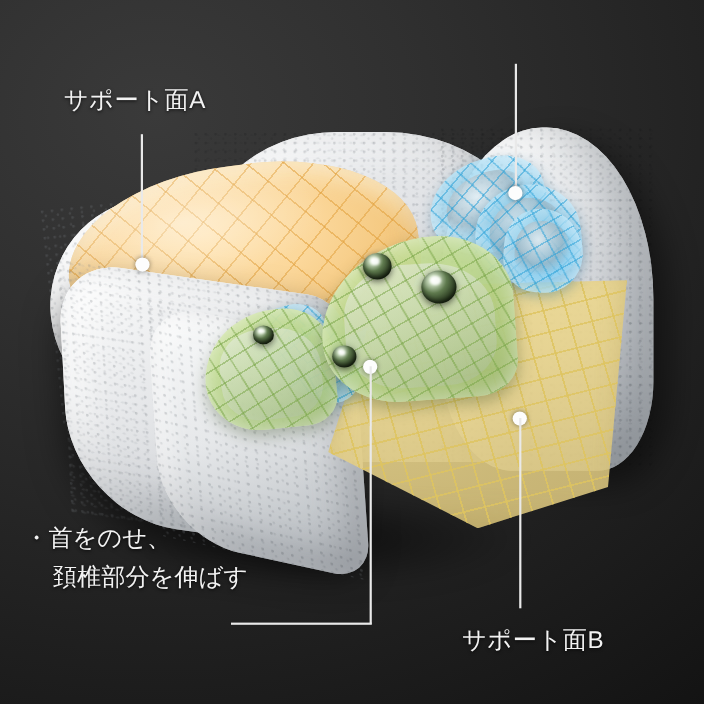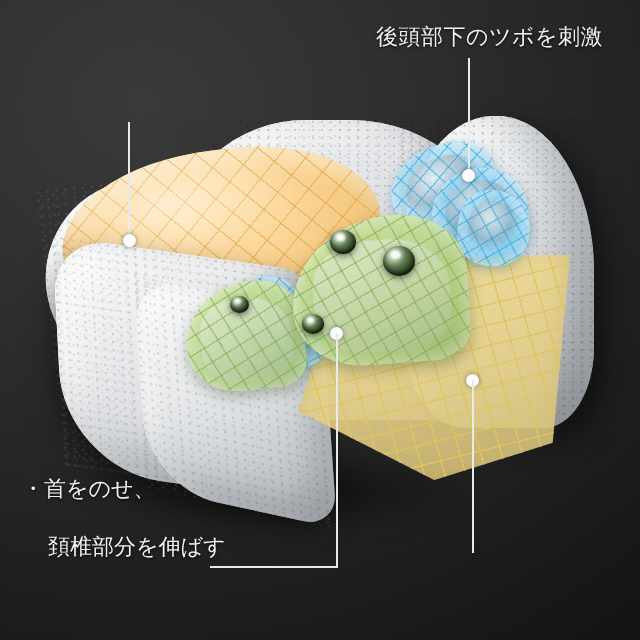--- a/index.html
+++ b/index.html
@@ -217,21 +217,21 @@
   .leader.v { width:2px; }
   .leader.h { height:2px; }
   .dot {
     position:absolute; width:13px; height:13px; border-radius:50%;
     background:#fdfdfd; box-shadow:0 0 5px rgba(0,0,0,.45);
   }
 
   .bullets { position:absolute; left:22px; top:478px; }
   .bullets .line { color:#f2f2f2; font-size:22px; white-space:nowrap;
                    text-shadow:0 1px 3px rgba(0,0,0,.8); line-height:1.0;font-family:Liberation Serif, serif; }
-  .bullets .line + .line { margin-top:36px; }
+  .bullets .line + .line { margin-top:14px; }
   .bullets .indent { padding-left:26px; }
 </style>
 </head>
 <body>
 
 <div id="stage">
 
   <div id="product">
 
     <div id="ground"></div>
@@ -300,29 +300,30 @@
       <div class="inner"></div>
       <div class="g"></div>
     </div>
 
     <div id="sb4" class="steel"></div>
     <div id="sb3" class="steel"></div>
     <div id="sb1" class="steel"></div>
     <div id="sb2" class="steel"></div>
   </div>
 
+  <div class="label" style="left:58px; top:76px;">サポート面A</div>
   <div class="leader v" style="left:128px; top:122px; height:118px;"></div>
   <div class="dot" style="left:123px; top:234px;"></div>
 
-  <div class="label" style="left:376px; top:22px;">後頭部下のツボを刺激</div>
   <div class="leader v" style="left:468px; top:58px; height:117px;"></div>
   <div class="dot" style="left:462px; top:169px;"></div>
 
   <div class="dot" style="left:466px; top:374px;"></div>
   <div class="leader v" style="left:472px; top:380px; height:173px;"></div>
+  <div class="label" style="left:420px; top:567px;">サポート面B</div>
 
   <div class="dot" style="left:330px; top:327px;"></div>
   <div class="leader v" style="left:336px; top:333px; height:234px;"></div>
   <div class="leader h" style="left:210px; top:566px; width:128px;"></div>
 
   <div class="bullets">
     <div class="line">・首をのせ、</div>
     <div class="line indent">頚椎部分を伸ばす</div>
   </div>
 

